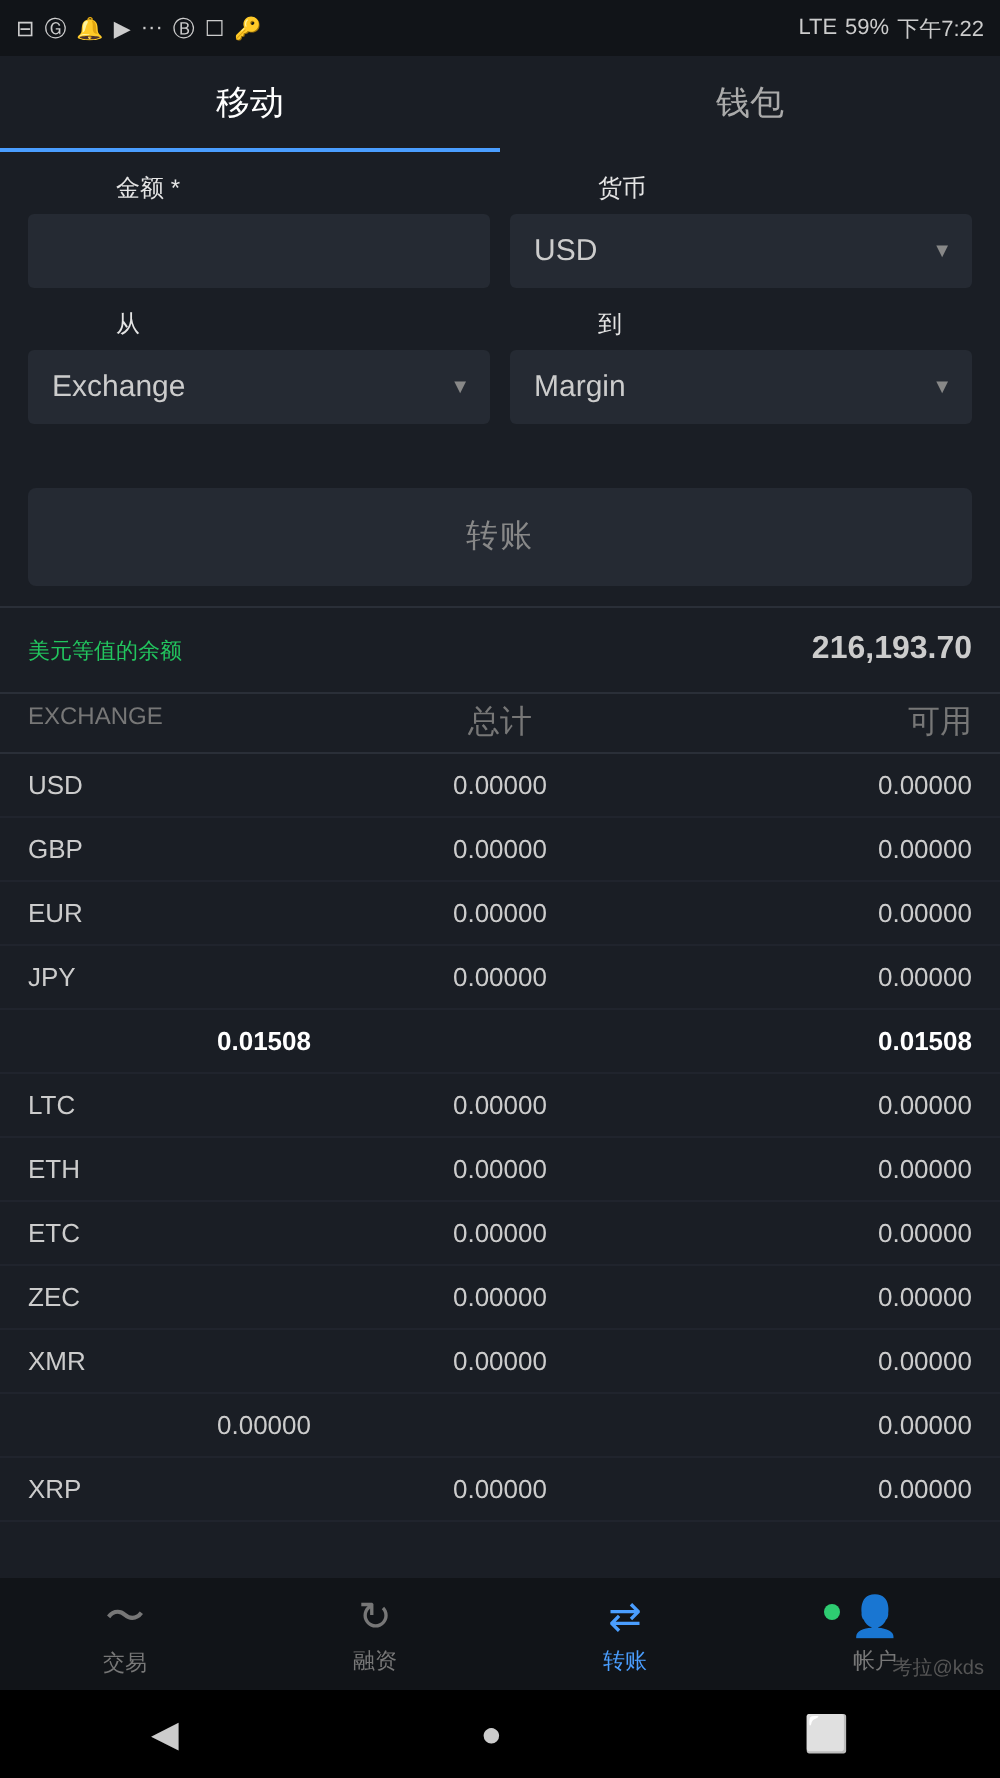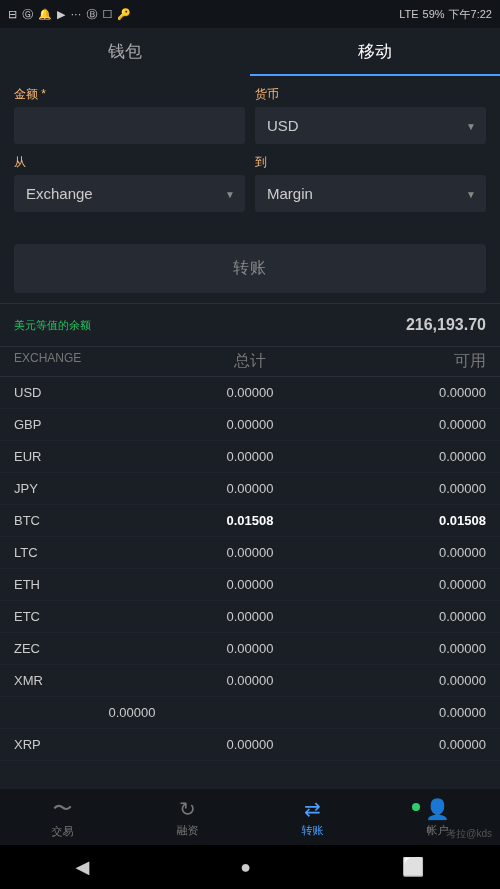--- a/index.html
+++ b/index.html
@@ -63,22 +63,23 @@
     }
 
     .form-group {
       flex: 1;
       display: flex;
       flex-direction: column;
     }
 
     .form-label {
       font-size: 12px;
-      color: #fdba74;
+      color: #e5e5e5;
       margin-bottom: 4px;
+      margin-left: 44px;
     }
 
     .form-input {
       background: #252a33;
       border: none;
       border-radius: 3px;
       padding: 10px 12px;
       color: #ccc;
       font-size: 15px;
       outline: none;
@@ -301,22 +302,22 @@
     <span>🔑</span>
   </div>
   <div class="status-right">
     <span>LTE</span>
     <span>59%</span>
     <span>下午7:22</span>
   </div>
 </div>
 
 <div class="top-tabs">
+  <div class="top-tab active">移动</div>
   <div class="top-tab">钱包</div>
-  <div class="top-tab active">移动</div>
 </div>
 
 <div class="form-area">
 
   <div class="form-row amount-row">
     <div class="form-group">
       <div class="form-label">金额 *</div>
       <input class="form-input" type="text" value="" style="">
     </div>
     <div class="form-group">
@@ -387,21 +388,20 @@
       <span class="coin-name">EUR</span>
       <span class="coin-total">0.00000</span>
       <span class="coin-available">0.00000</span>
     </div>
     <div class="coin-row">
       <span class="coin-name">JPY</span>
       <span class="coin-total">0.00000</span>
       <span class="coin-available">0.00000</span>
     </div>
     <div class="coin-row">
-      <span class="coin-name">BTC</span>
       <span class="coin-total highlight">0.01508</span>
       <span class="coin-available highlight">0.01508</span>
     </div>
     <div class="coin-row">
       <span class="coin-name">LTC</span>
       <span class="coin-total">0.00000</span>
       <span class="coin-available">0.00000</span>
     </div>
     <div class="coin-row">
       <span class="coin-name">ETH</span>

